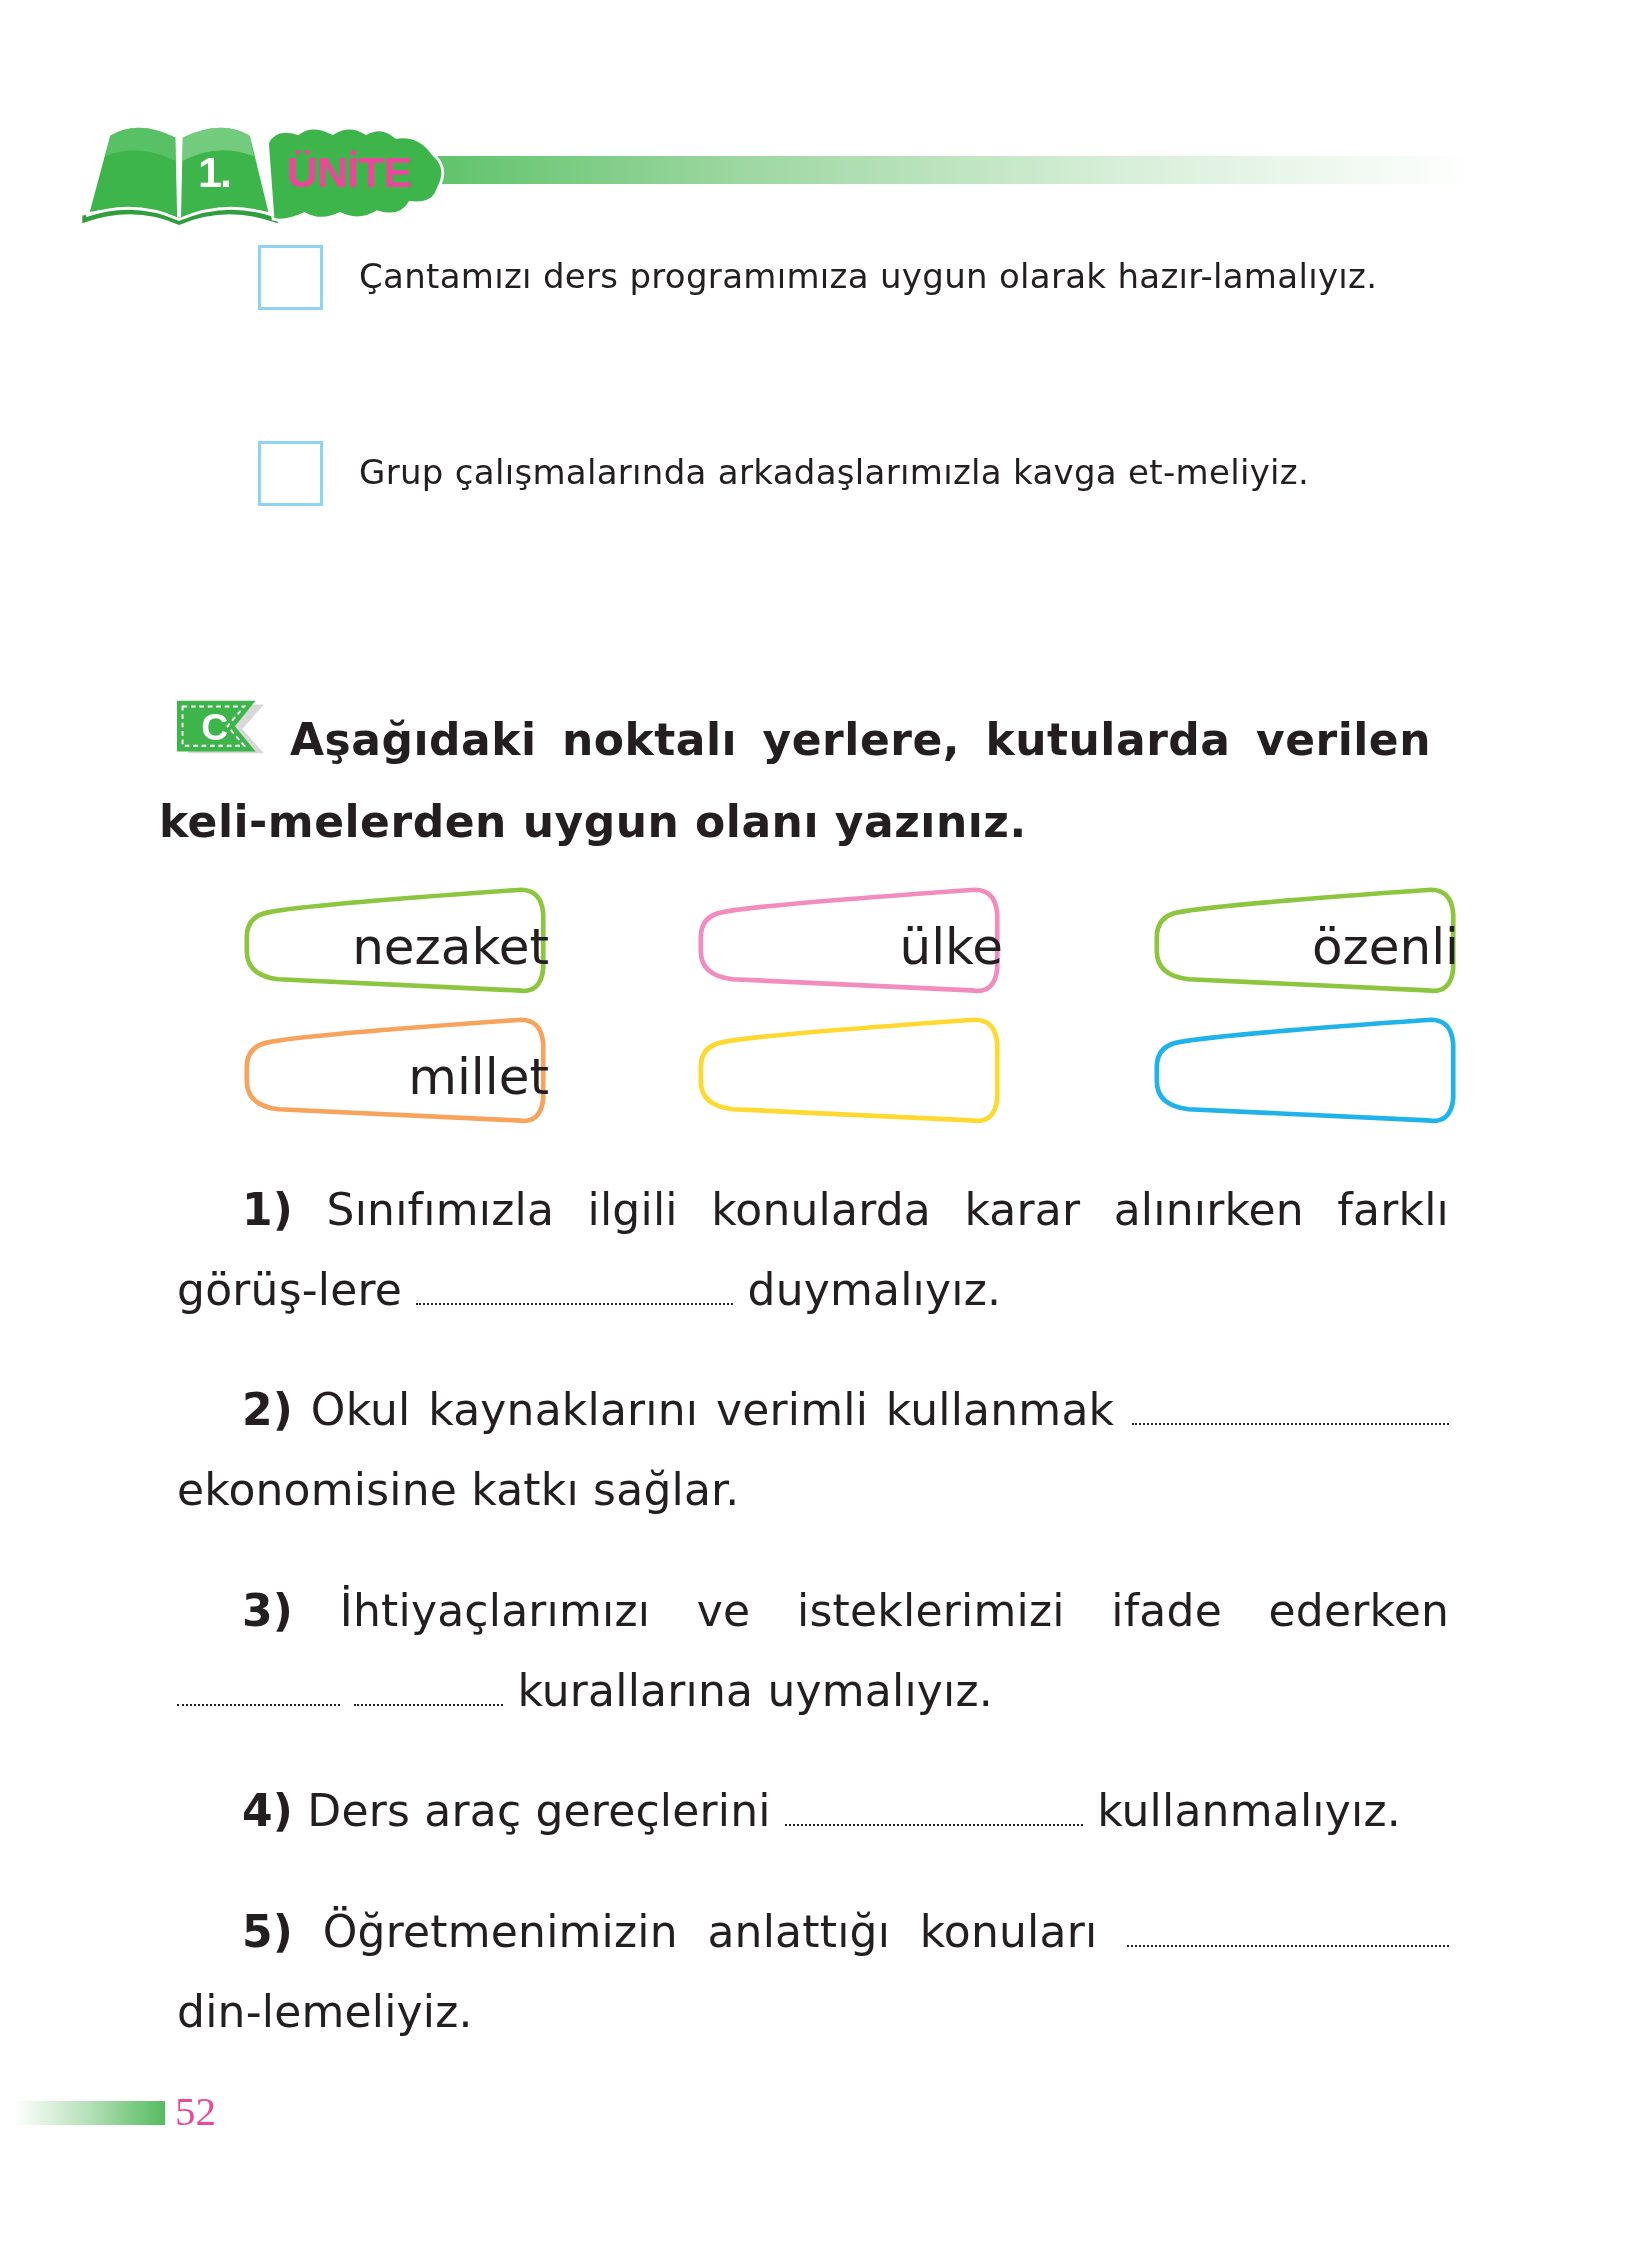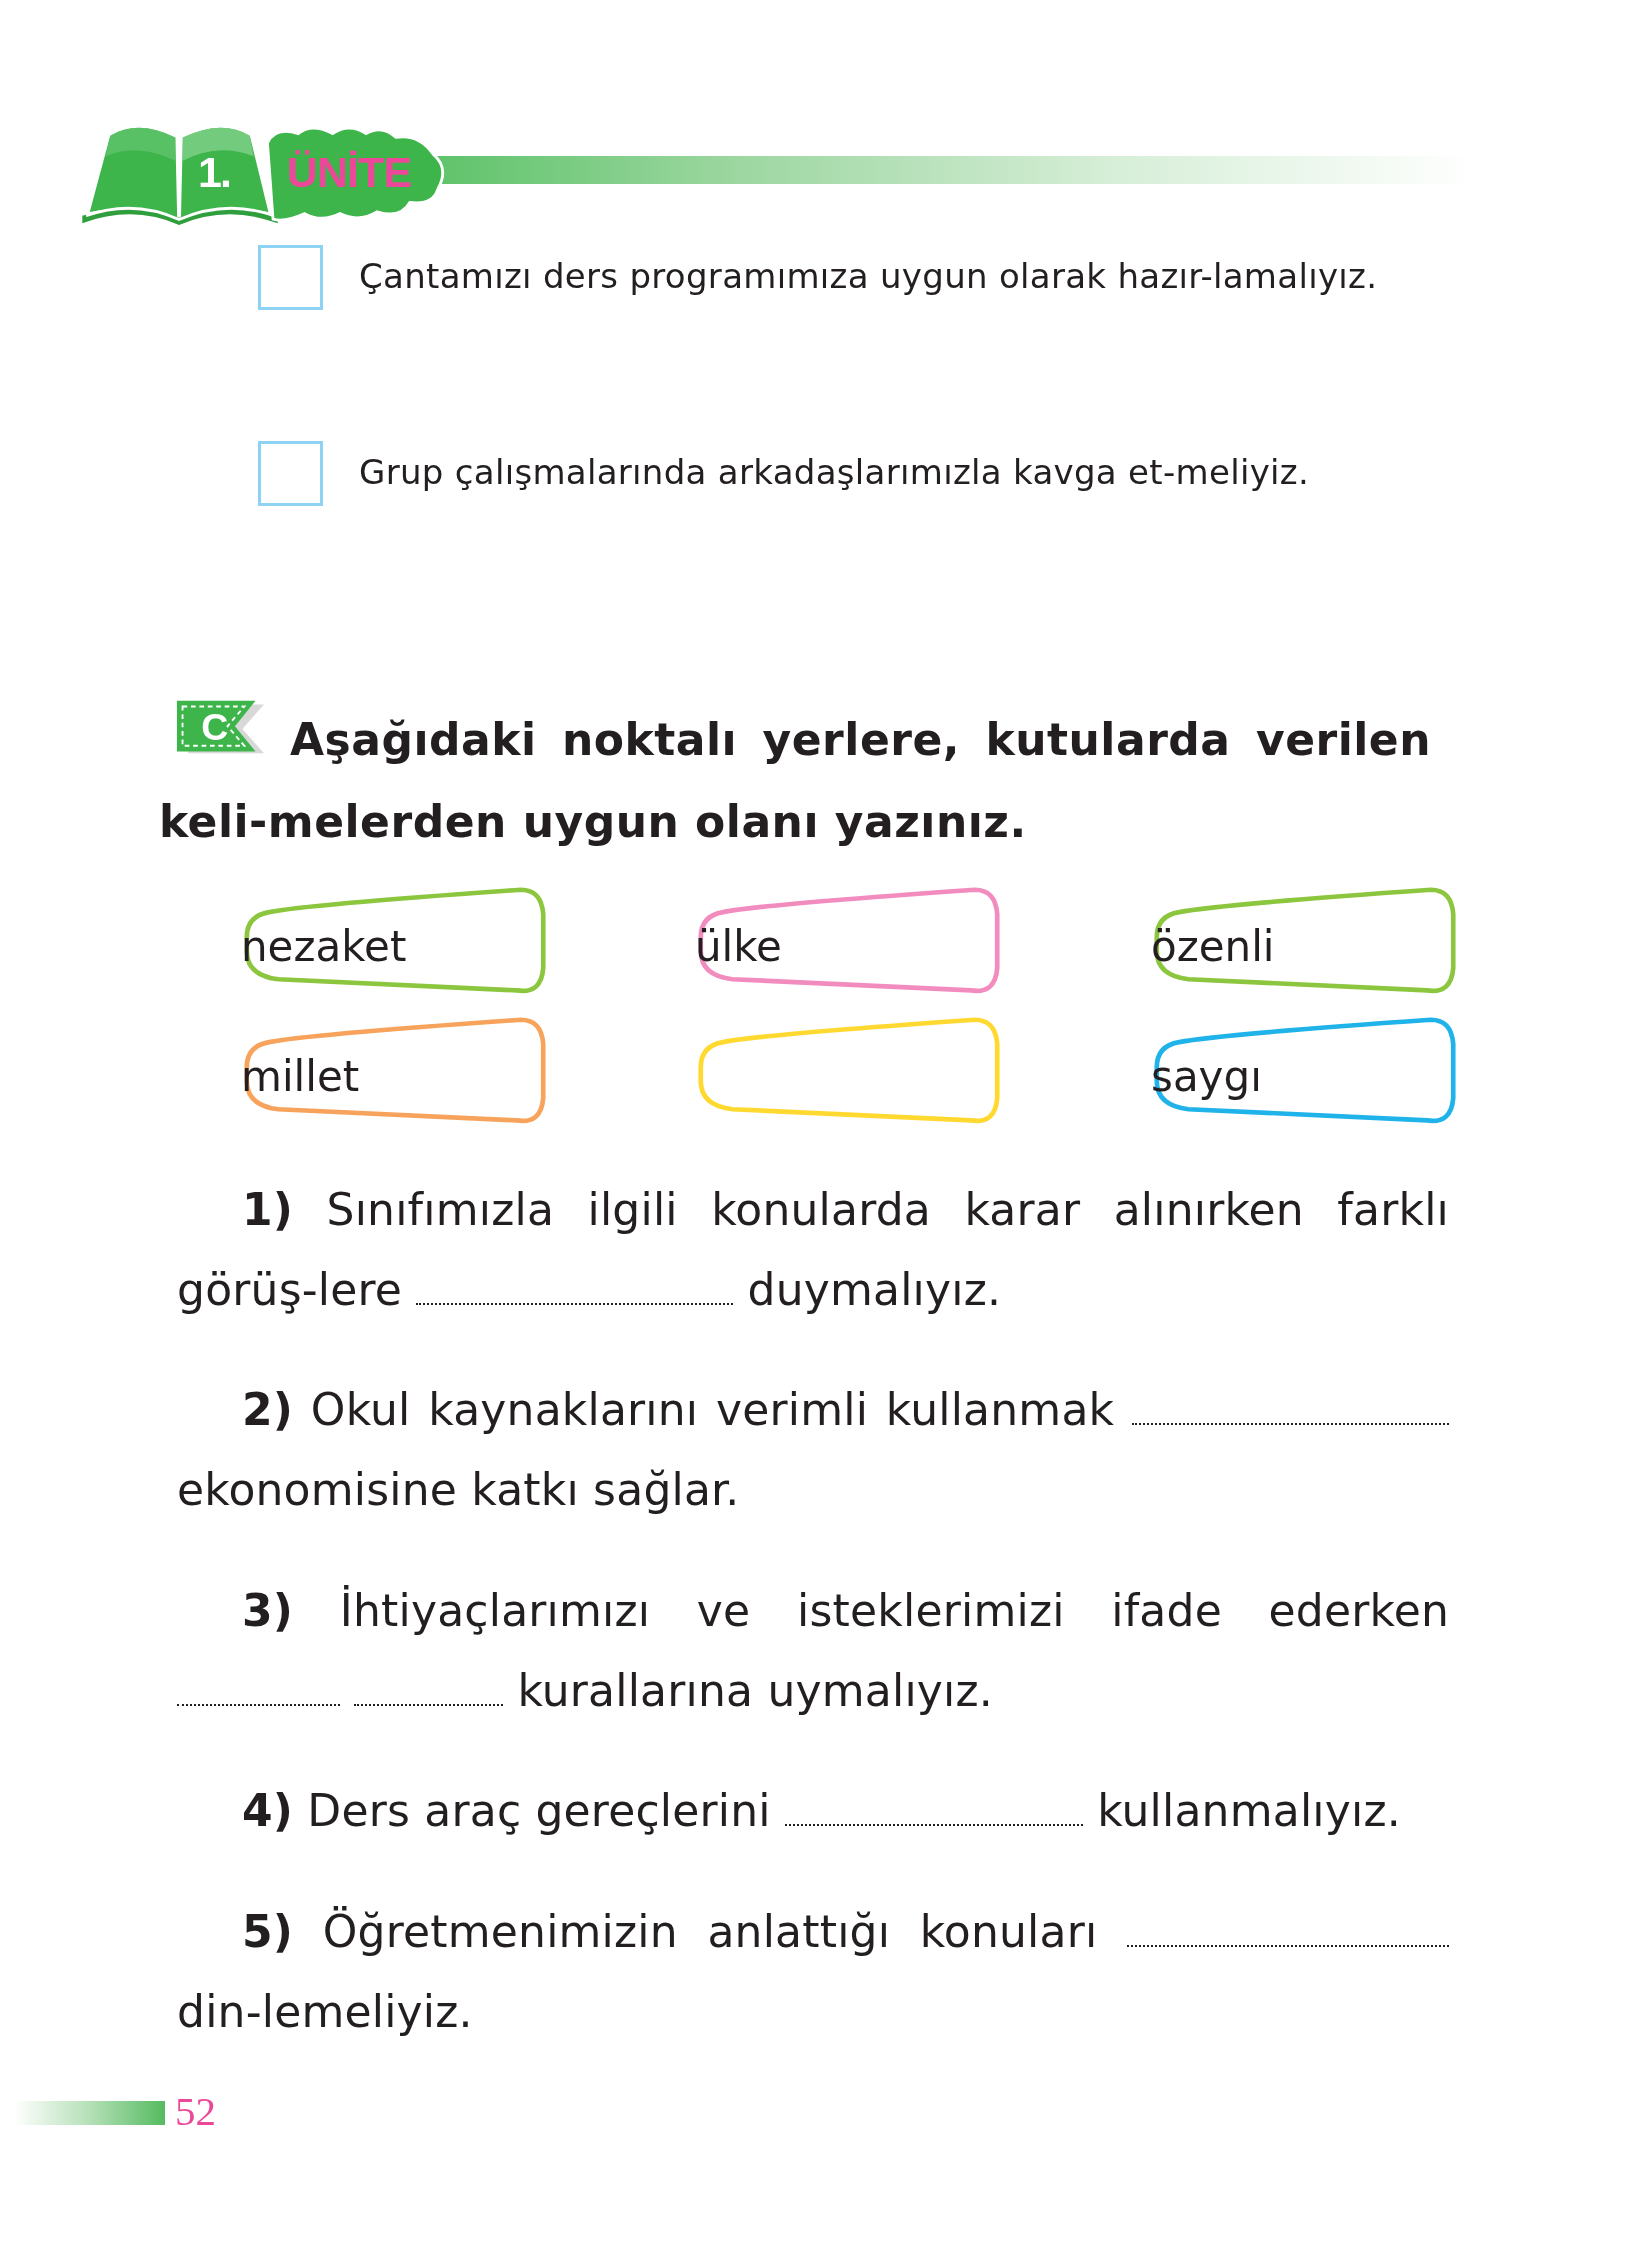--- a/index.html
+++ b/index.html
@@ -46,21 +46,21 @@
     font-size: 44px; line-height: 82px; font-weight: bold;
     text-indent: 131px; text-align: justify; text-align-last: left;
     letter-spacing: 0.5px;
   }
 
   
   .word-box { width: 308px; height: 110px; }
   .word-box svg { position: absolute; left: 0; top: 0; }
   .word-label {
     position: absolute; left: 0; top: 18.6px; width: 100%; height: 84px;
-    font-size: 42px; line-height: 84px; text-align: left;
+    font-size: 50px; line-height: 84px; text-align: right;
   }
 
   
   .question {
     left: 177px; width: 1272px;
     font-size: 44px; line-height: 80px;
     text-align: justify; text-align-last: left;
     text-indent: 65px; letter-spacing: 0.2px;
   }
   .q-num { font-weight: bold; }
@@ -151,21 +151,20 @@
 <div class="abs word-box" style="left:695px; top:1016px;">
   <svg width="308" height="110" viewBox="0 0 330 118">
       <path d="M30 28 Q70 20 300 4 Q322 4 324 30 L324 88 Q322 116 296 112 L40 100 Q6 96 6 70 L6 55 Q6 32 30 28 Z" fill="none" stroke="#ffd92f" stroke-width="5"></path>
     </svg>
 </div>
 
 <div class="abs word-box" style="left:1151px; top:1016px;">
   <svg width="308" height="110" viewBox="0 0 330 118">
       <path d="M30 28 Q70 20 300 4 Q322 4 324 30 L324 88 Q322 116 296 112 L40 100 Q6 96 6 70 L6 55 Q6 32 30 28 Z" fill="none" stroke="#1fb3ea" stroke-width="5"></path>
     </svg>
-  <div class="word-label">saygı</div>
 </div>
 
 <div class="abs question" style="top:1170px;">
   <span class="q-num">1)</span>
   <span>Sınıfımızla ilgili konularda karar alınırken farklı görüş-lere</span>
   <span class="blank" style="width:317px;"></span>
   <span>duymalıyız.</span>
 </div>
 
 <div class="abs question" style="top:1370px;">

